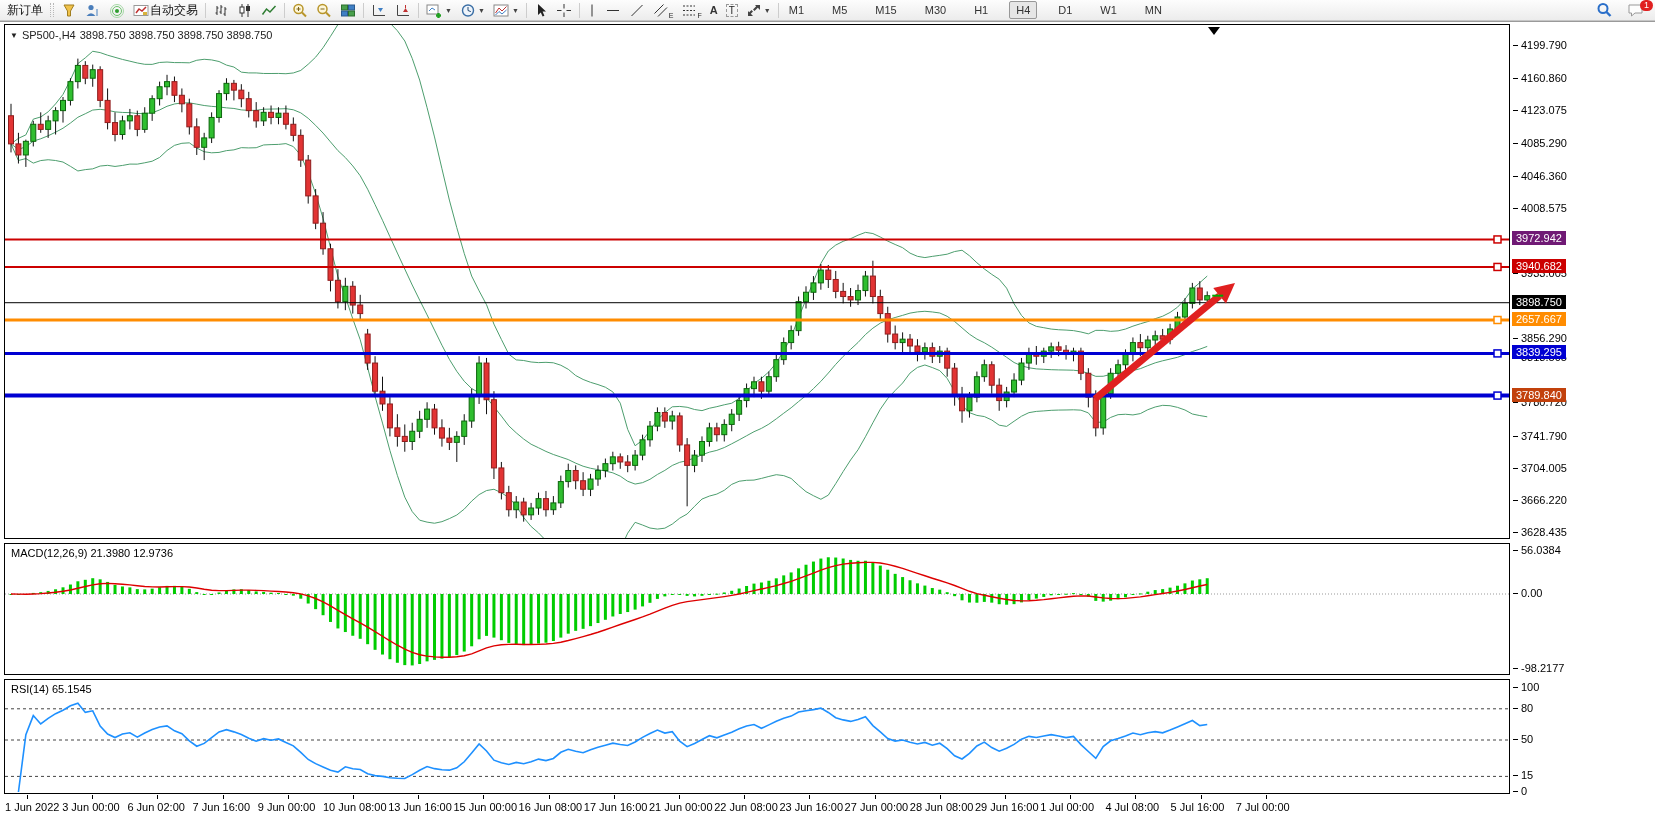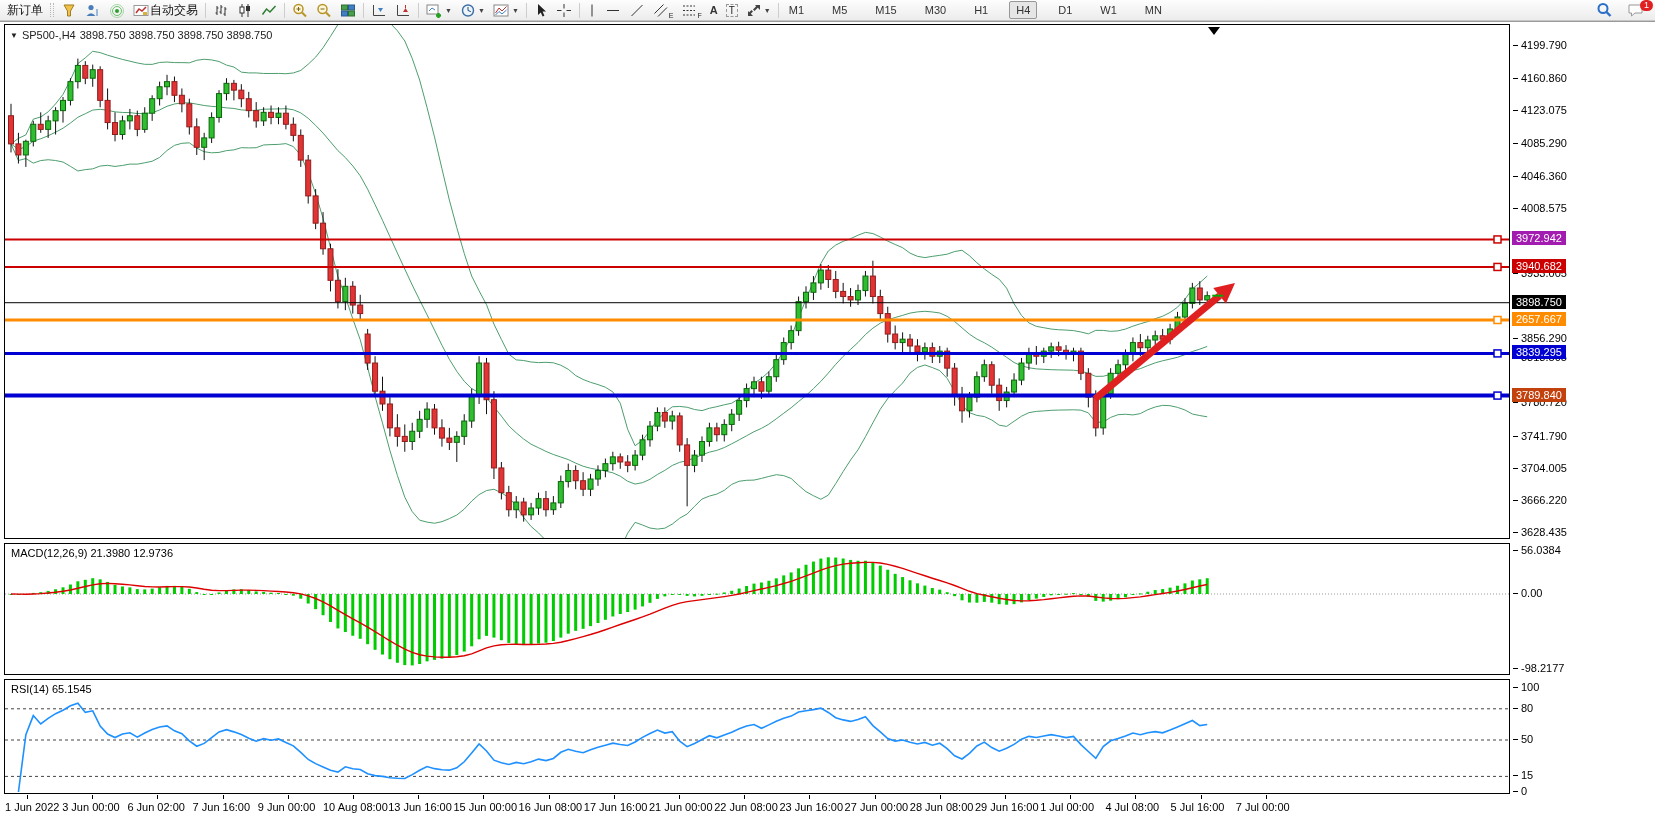--- a/index.html
+++ b/index.html
@@ -845,21 +845,21 @@
       <div class="ptick" style="top: 147.837px;">4046.360</div>
       <div class="ptick" style="top: 180.058px;">4008.575</div>
       <div class="ptick" style="top: 244.5px;">3933.005</div>
       <div class="ptick" style="top: 309.919px;">3856.290</div>
       <div class="ptick" style="top: 329px;">3818.505</div>
       <div class="ptick" style="top: 374.361px;">3780.720</div>
       <div class="ptick" style="top: 407.558px;">3741.790</div>
       <div class="ptick" style="top: 439.779px;">3704.005</div>
       <div class="ptick" style="top: 472.001px;">3666.220</div>
       <div class="ptick" style="top: 504.222px;">3628.435</div>
-      <div class="badge" style="top: 209.444px; background: #a21caf;">3972.942</div>
+      <div class="badge" style="top: 209.444px; background: #701a75;">3972.942</div>
       <div class="badge" style="top: 236.954px; background: rgb(204, 0, 0);">3940.682</div>
       <div class="badge" style="top: 272.711px; background: rgb(0, 0, 0);">3898.750</div>
       <div class="badge" style="top: 290.007px; background: rgb(255, 140, 0);">2657.667</div>
       <div class="badge" style="top: 323.411px; background: rgb(0, 0, 210);">3839.295</div>
       <div class="badge" style="top: 365.584px; background: #c2410c;">3789.840</div>
       <div class="ptick" style="top: 522.411px;">56.0384</div>
       <div class="ptick" style="top: 565px;">0.00</div>
       <div class="ptick" style="top: 639.645px;">-98.2177</div>
       <div class="ptick" style="top: 659px;">100</div>
       <div class="ptick" style="top: 679.8px;">80</div>
@@ -872,21 +872,21 @@
       <div class="tlabel" style="left: 1px;">1 Jun 2022</div>
       <div class="ttick" style="left: 88.2px;"></div>
       <div class="tlabel" style="left: 58.2px;">3 Jun 00:00</div>
       <div class="ttick" style="left: 153.4px;"></div>
       <div class="tlabel" style="left: 123.4px;">6 Jun 02:00</div>
       <div class="ttick" style="left: 218.6px;"></div>
       <div class="tlabel" style="left: 188.6px;">7 Jun 16:00</div>
       <div class="ttick" style="left: 283.8px;"></div>
       <div class="tlabel" style="left: 253.8px;">9 Jun 00:00</div>
       <div class="ttick" style="left: 349px;"></div>
-      <div class="tlabel" style="left: 319px;">10 Aug 08:00</div>
+      <div class="tlabel" style="left: 319px;">10 Jun 08:00</div>
       <div class="ttick" style="left: 414.2px;"></div>
       <div class="tlabel" style="left: 384.2px;">13 Jun 16:00</div>
       <div class="ttick" style="left: 479.4px;"></div>
       <div class="tlabel" style="left: 449.4px; text-align: center;">15 Jun 00:00</div>
       <div class="ttick" style="left: 544.6px;"></div>
       <div class="tlabel" style="left: 514.6px;">16 Jun 08:00</div>
       <div class="ttick" style="left: 609.8px;"></div>
       <div class="tlabel" style="left: 579.8px;">17 Jun 16:00</div>
       <div class="ttick" style="left: 675px;"></div>
       <div class="tlabel" style="left: 645px;">21 Jun 00:00</div>

